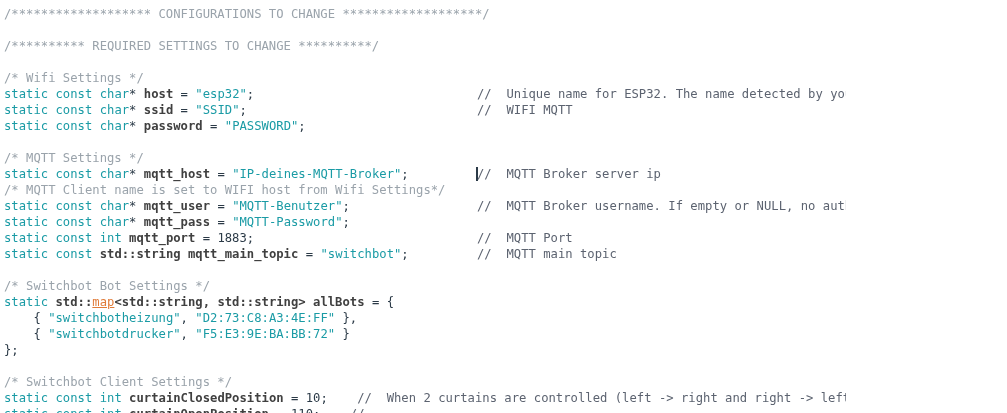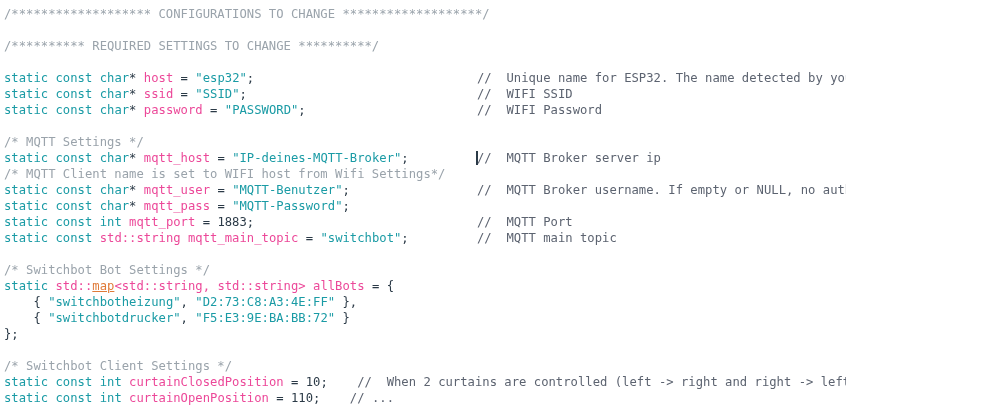--- a/index.html
+++ b/index.html
@@ -44,21 +44,21 @@
   }
   .code-comment-col {
     position: absolute;
     left: 477px;
     top: 0;
     white-space: pre;
     color: #5c6370;
   }
   
   .kw      { color: #1a9ba5; margin-top: 41px; }
-  .ident   { color: #ec4899; font-weight: normal; }
+  .ident   { color: #404040; font-weight: bold; }
   .plain   { color: #2b3a47; }
   .str     { color: #1a9ba5; }
   .num     { color: #2b3a47; font-weight: normal; }
   .cmt     { color: #9aa3ab; }
   .type    { color: #e07b39; text-decoration: underline; }
 
   .caret {
     position: absolute;
     left: 476px;
     top: 1px;
@@ -82,34 +82,36 @@
     </div>
 
     <div class="line">
       <span class="code-main cmt">/********** REQUIRED SETTINGS TO CHANGE **********/</span>
     </div>
 
     <div class="line">
       <span class="code-main plain"></span>
     </div>
 
+    <div class="line">
+      <span class="code-main cmt">/* Wifi Settings */</span>
+    </div>
 
     <div class="line">
       <span class="code-main"><span class="kw">static</span><span class="plain"> </span><span class="kw">const</span><span class="plain"> </span><span class="kw">char</span><span class="plain">* </span><span class="ident">host</span><span class="plain"> = </span><span class="str">"esp32"</span><span class="plain">;</span></span>
       <span class="code-comment-col">//  Unique name for ESP32. The name detected by your router and MQTT. If you are usi</span>
     </div>
 
     <div class="line">
       <span class="code-main"><span class="kw">static</span><span class="plain"> </span><span class="kw">const</span><span class="plain"> </span><span class="kw">char</span><span class="plain">* </span><span class="ident">ssid</span><span class="plain"> = </span><span class="str">"SSID"</span><span class="plain">;</span></span>
-      <span class="code-comment-col">//  WIFI SSID</span>
+      <span class="code-comment-col">//  WIFI MQTT</span>
     </div>
 
     <div class="line">
       <span class="code-main"><span class="kw">static</span><span class="plain"> </span><span class="kw">const</span><span class="plain"> </span><span class="kw">char</span><span class="plain">* </span><span class="ident">password</span><span class="plain"> = </span><span class="str">"PASSWORD"</span><span class="plain">;</span></span>
-      <span class="code-comment-col">//  WIFI Password</span>
     </div>
 
     <div class="line">
       <span class="code-main plain"></span>
     </div>
 
     <div class="line">
       <span class="code-main cmt">/* MQTT Settings */</span>
     </div>
 

